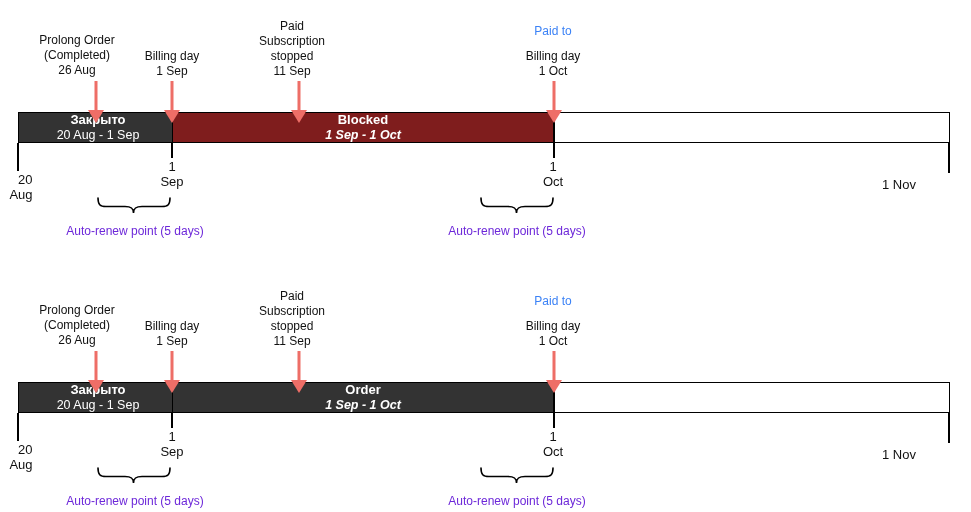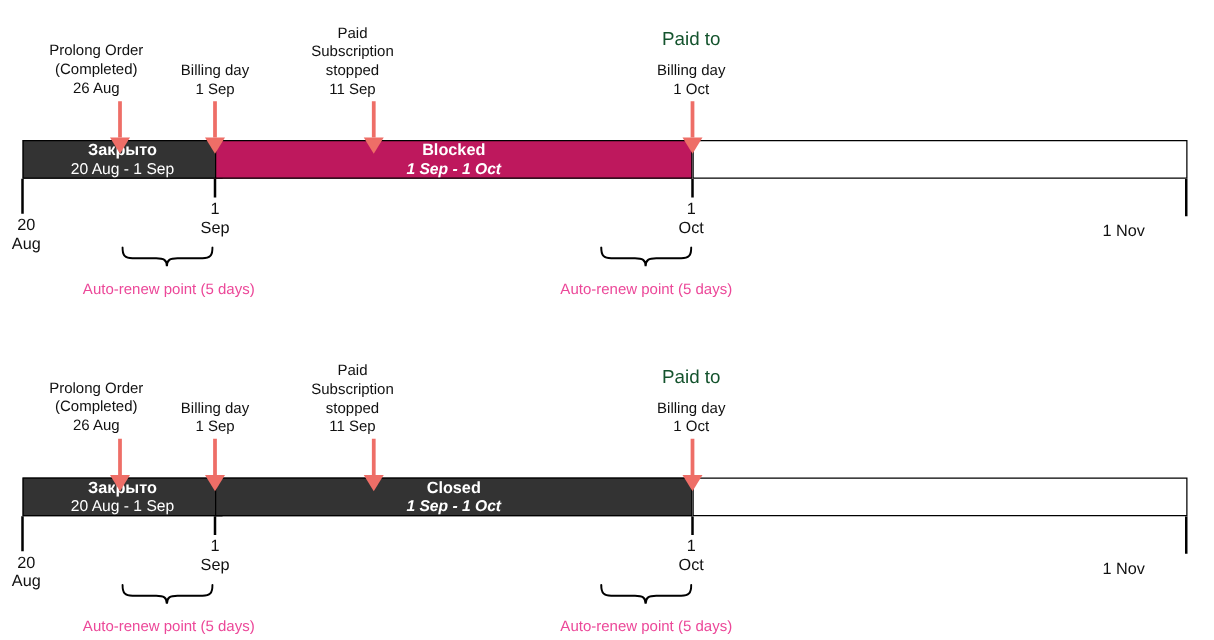--- a/index.html
+++ b/index.html
@@ -6,67 +6,67 @@
   .canvas {
     position:relative; width:971px; height:512px; background:#ffffff;
     font-family:"Liberation Sans", sans-serif; color:#111111; overflow:hidden;
   }
   .timeline { position:absolute; left:0; width:971px; height:250px; }
   .ann {
     position:absolute; transform:translateX(-50%);
     text-align:center; font-size:12px; line-height:15px;
     white-space:pre-line; color:#111111;
   }
-  .paid-to { color:#14532d; font-size:15px;text-align:right; }
+  .paid-to { color:#3b82f6; font-size:12px;text-align:right; }
   .arrow { position:absolute; width:16px; height:42px; transform:translateX(-50%); z-index:5; }
   .arrow .shaft { position:absolute; left:50%; top:0; transform:translateX(-50%); width:3px; height:29px; background:#ee6e67; }
   .arrow .head {
     position:absolute; top:29px; left:0; width:0; height:0;
     border-left:8px solid transparent; border-right:8px solid transparent;
     border-top:13px solid #ee6e67;
   }
   .seg {
     position:absolute; top:112px; height:31px; box-sizing:border-box;
     border:1.5px solid #000000; display:flex; flex-direction:column;
     justify-content:center; align-items:center;
     color:#ffffff; font-size:12.5px; line-height:14.5px; z-index:1;
   }
   .seg .t  { font-weight:bold; font-size:13px; }
   .seg-dark  { background:#333333; }
-  .seg-gray  { background:#be185d; }
+  .seg-gray  { background:#7f1d1d; }
   .seg-white { background:#ffffff; }
   .d-bold { font-weight:bold;font-style:italic; }
   .tick { position:absolute; width:2px; background:#000000; }
   .axis-label {
     position:absolute; transform:translateX(-50%); text-align:center;
     font-size:13px; line-height:15px; white-space:pre-line; color:#111111;
   }
   .brace { position:absolute; width:74px; height:17px; }
   .brace-label {
     position:absolute; transform:translateX(-50%); text-align:center;
-    font-size:12px; white-space:nowrap; color:#ec4899;
+    font-size:12px; white-space:nowrap; color:#6d28d9;
   }
   
   .a-prolong   { left:77px;  top:33px; }
   .a-bsep      { left:172px; top:49px; }
-  .a-stopped   { left:282px; top:19px; }
+  .a-stopped   { left:292px; top:19px; }
   .a-paidto    { left:553px; top:24px; }
   .a-boct      { left:553px; top:49px; }
   .ar1 { left:96px;  top:81px; }
   .ar2 { left:172px; top:81px; }
   .ar3 { left:299px; top:81px; }
   .ar4 { left:554px; top:81px; }
   .s1 { left:18px;  width:160px; }
   .s2 { left:172px; width:382px; }
   .s3 { left:554px; width:396px; }
   .tk1 { left:17px;  top:143px; height:28px; }
   .tk2 { left:171px; top:143px; height:15px; }
   .tk3 { left:553px; top:143px; height:15px; }
   .tk4 { left:948px; top:143px; height:30px; }
-  .ax1 { left:21px;  top:172px; }
+  .ax1 { left:21px;  top:172px;text-align:right; }
   .ax2 { left:172px; top:159px; }
   .ax3 { left:553px; top:159px; }
   .ax4 { left:899px; top:177px; }
   .br1 { left:97px;  top:197px; }
   .br2 { left:480px; top:197px; }
   .bl1 { left:135px; top:224px; }
   .bl2 { left:517px; top:224px; }
 </style>
 </head>
 <body>
@@ -168,21 +168,21 @@
     <div class="arrow ar4">
         <div class="shaft"></div>
         <div class="head"></div>
       </div>
 
     <div class="seg seg-dark s1">
       <span class="t">Закрыто</span>
       <span>20 Aug - 1 Sep</span>
     </div>
     <div class="seg seg-dark s2">
-      <span class="t">Closed</span>
+      <span class="t">Order</span>
       <span class="d-bold">1 Sep - 1 Oct</span>
     </div>
     <div class="seg seg-white s3"></div>
 
     <div class="tick tk1"></div>
     <div class="tick tk2"></div>
     <div class="tick tk3"></div>
     <div class="tick tk4"></div>
 
     <div class="axis-label ax1">20

